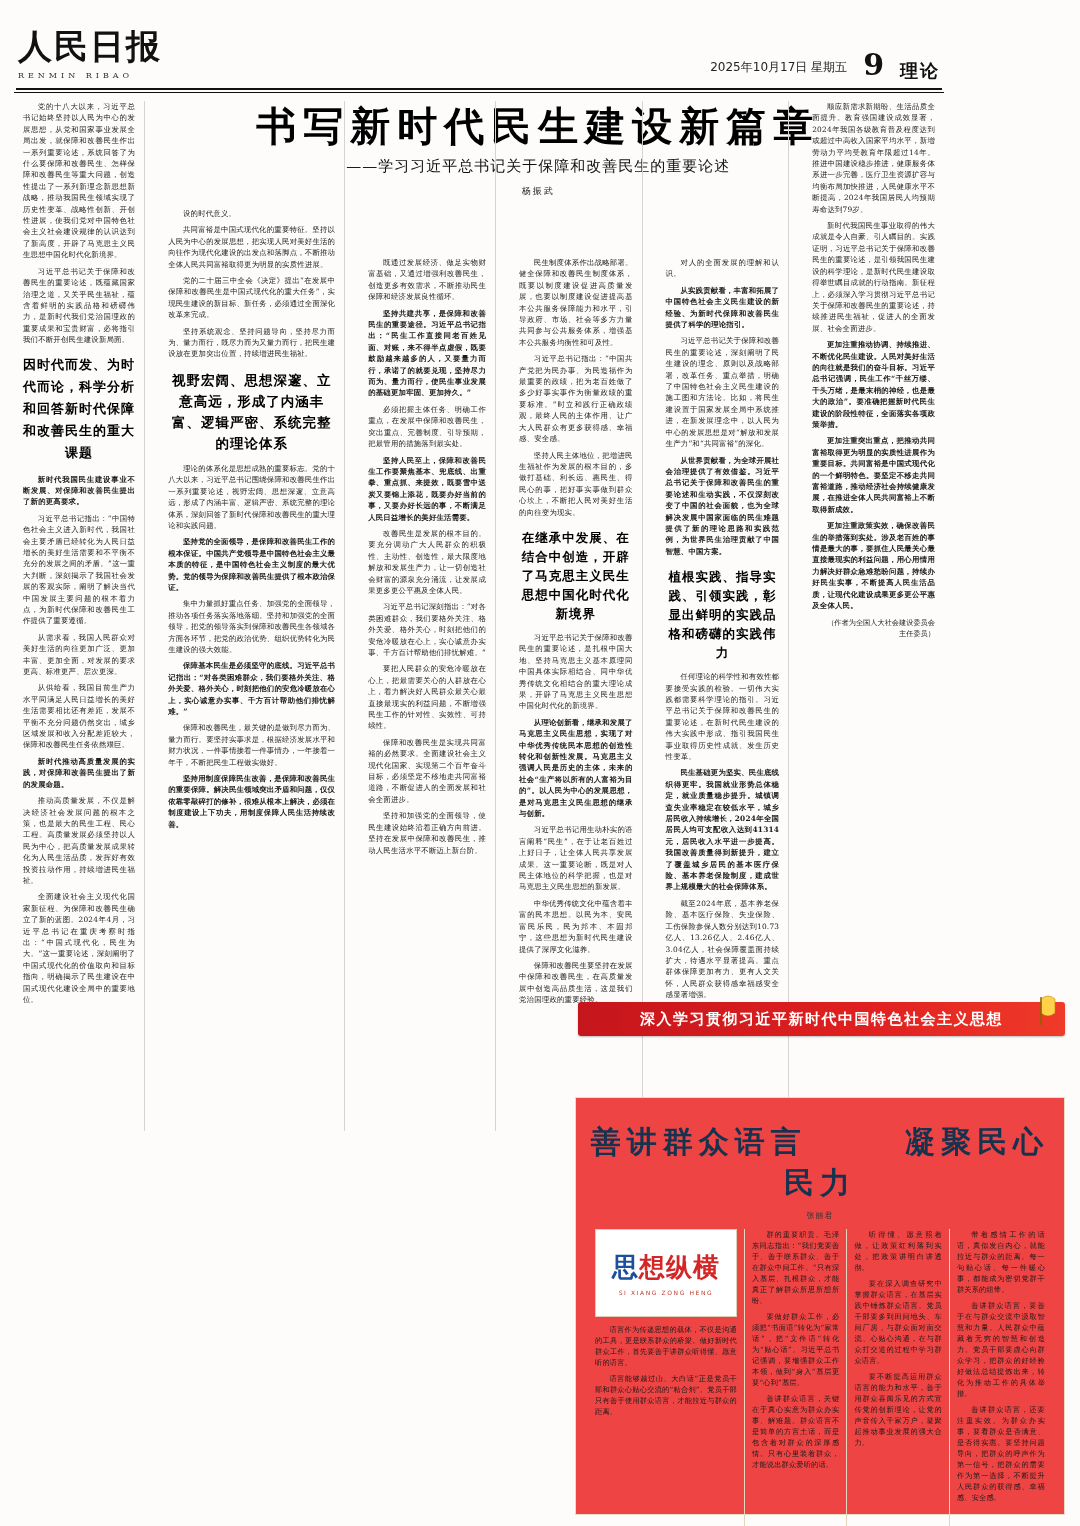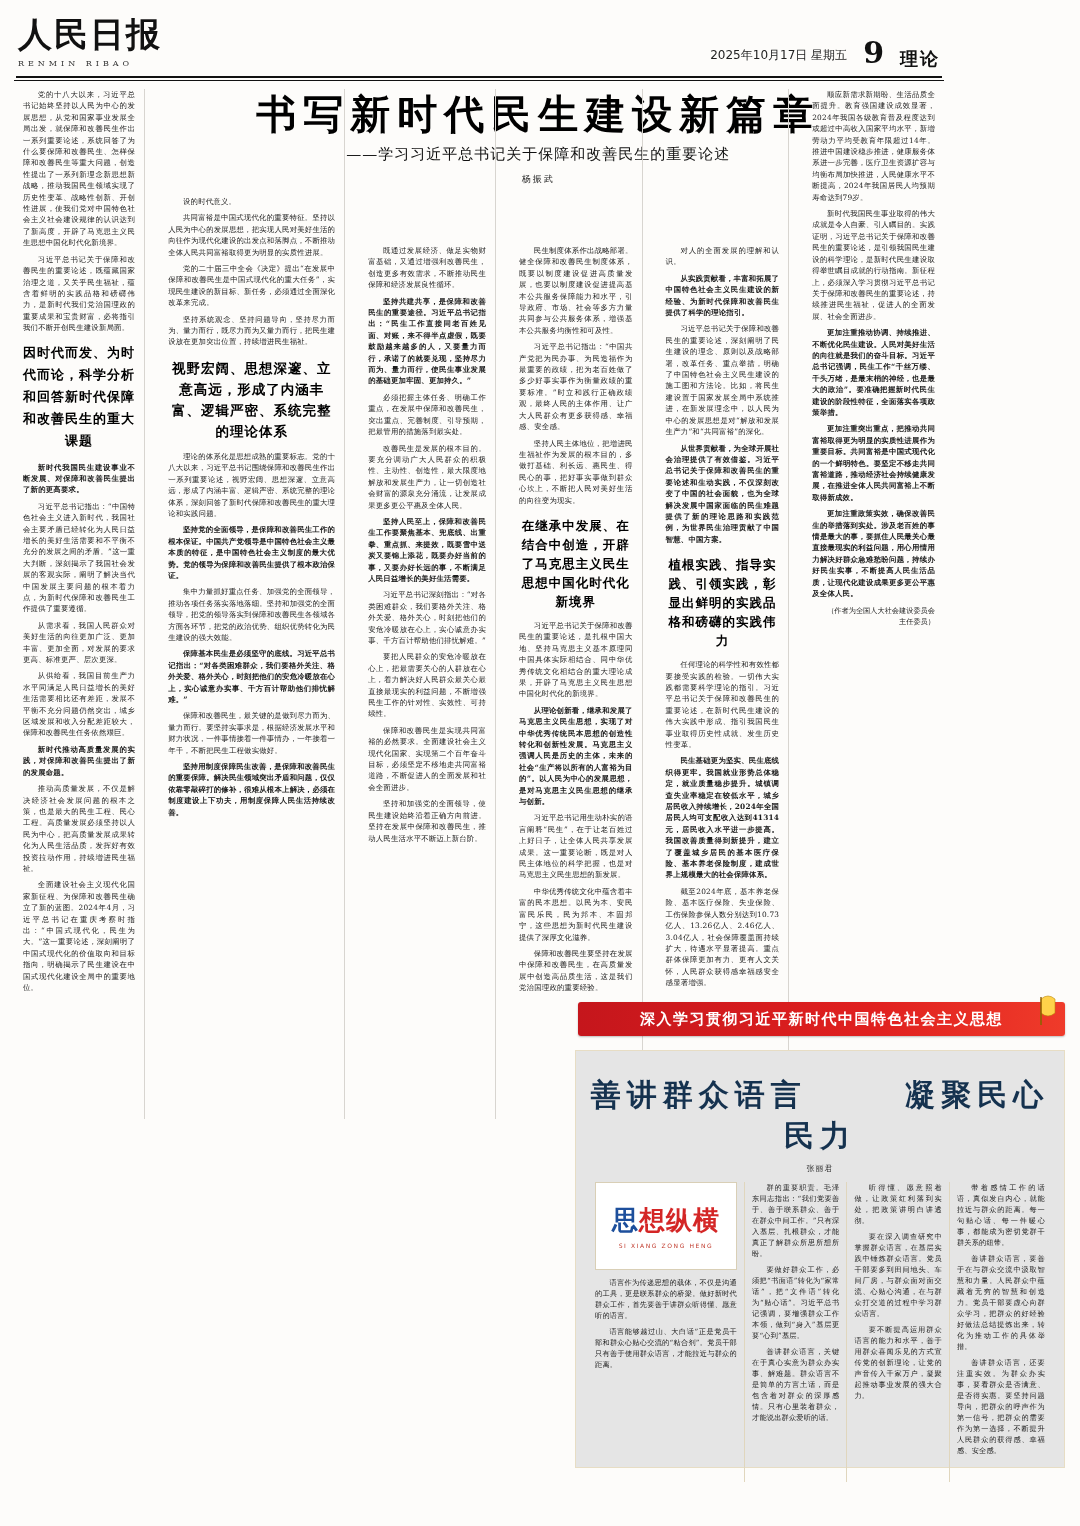--- a/index.html
+++ b/index.html
@@ -1,21 +1,21 @@
 <!DOCTYPE html>
 <html><head>
 <meta charset="utf-8">
 <style>
   html,body{margin:0;padding:0;}
   body{
     width:1080px;height:1526px;background:#fdfcfa;
     font-family:"DejaVu Sans","Liberation Sans",sans-serif;
     color:#111;overflow:hidden;
   }
-  .page{position:relative;width:958px;height:1526px;box-sizing:border-box;padding:4px 14px;}
+  .page{position:relative;width:958px;height:1526px;box-sizing:border-box;padding:16px 14px;}
 
   
   .masthead{display:flex;align-items:flex-end;justify-content:space-between;padding:8px 4px 4px 4px;}
   .logo{font-family:"DejaVu Serif","Liberation Serif",serif;font-weight:bold;font-size:34px;letter-spacing:2px;color:#111;}
   .logo .sub{display:block;font-size:8px;letter-spacing:4px;font-weight:normal;margin-top:1px;color:#333;}
   .mast-right{display:flex;align-items:flex-end;gap:16px;}
   .mast-date{font-size:12px;color:#222;padding-bottom:4px;}
   .pagenum{font-family:"DejaVu Serif","Liberation Serif",serif;font-size:30px;font-weight:bold;line-height:1;}
   .secname{font-family:"DejaVu Serif","Liberation Serif",serif;font-size:18px;font-weight:bold;line-height:1;letter-spacing:2px;}
   .rule{height:2px;background:#111;margin:4px 2px 0 2px;}
@@ -75,22 +75,22 @@
     box-shadow:0 1px 2px rgba(0,0,0,.25);
   }
   .banner span{
     color:#fff;font-family:"DejaVu Serif","Liberation Serif",serif;
     font-weight:bold;font-size:15px;letter-spacing:1.5px;
   }
   .banner .flag{position:absolute;right:6px;top:-7px;width:22px;height:30px;}
 
   
   .feature{
-    position:absolute;left:575px;top:1050px;width:490px;height:418px;
-    background:#e5e5e5;border:1px solid #e7ddc4;box-sizing:border-box;padding:10px 12px;
+    position:absolute;left:575px;top:1097px;width:490px;height:418px;
+    background:#ef4444;border:1px solid #e7ddc4;box-sizing:border-box;padding:10px 12px;
   }
   .feature-title{
     text-align:center;font-family:"DejaVu Serif","Liberation Serif",serif;
     font-weight:bold;font-size:30px;letter-spacing:6px;color:#15324f;margin:14px 0 6px 0;
   }
   .feature-byline{text-align:center;font-size:8px;color:#333;margin-bottom:8px;letter-spacing:1px;}
   .feature-cols{display:flex;gap:0;height:300px;}
   .fcol{box-sizing:border-box;padding:0 7px;border-right:1px solid #e0d6bd;}
   .fcol:last-child{border-right:none;}
   .fw{width:158px;}
@@ -158,22 +158,22 @@
       <p class="indent">集中力量抓好重点任务、加强党的全面领导，推动各项任务落实落地落细。坚持和加强党的全面领导，把党的领导落实到保障和改善民生各领域各方面各环节，把党的政治优势、组织优势转化为民生建设的强大效能。</p>
       <p class="indent lead">保障基本民生是必须坚守的底线。习近平总书记指出：“对各类困难群众，我们要格外关注、格外关爱、格外关心，时刻把他们的安危冷暖放在心上，实心诚意办实事、千方百计帮助他们排忧解难。”</p>
       <p class="indent">保障和改善民生，最关键的是做到尽力而为、量力而行。要坚持实事求是，根据经济发展水平和财力状况，一件事情接着一件事情办，一年接着一年干，不断把民生工程做实做好。</p>
       <p class="indent lead">坚持用制度保障民生改善，是保障和改善民生的重要保障。解决民生领域突出矛盾和问题，仅仅依靠零敲碎打的修补，很难从根本上解决，必须在制度建设上下功夫，用制度保障人民生活持续改善。</p>
     </div>
 
     <div class="col c3" style="padding-top:156px;">
       <p class="indent">既通过发展经济、做足实物财富基础，又通过增强利改善民生，创造更多有效需求，不断推动民生保障和经济发展良性循环。</p>
       <p class="indent lead">坚持共建共享，是保障和改善民生的重要途径。习近平总书记指出：“民生工作直接同老百姓见面、对账，来不得半点虚假，既要鼓励越来越多的人，又要量力而行，承诺了的就要兑现，坚持尽力而为、量力而行，使民生事业发展的基础更加牢固、更加持久。”</p>
       <p class="indent">必须把握主体任务、明确工作重点，在发展中保障和改善民生，突出重点、完善制度、引导预期，把最管用的措施落到最实处。</p>
+      <p class="indent lead">坚持人民至上，保障和改善民生工作要聚焦基本、兜底线、出重拳、重点抓、来提效，既要雪中送炭又要锦上添花，既要办好当前的事，又要办好长远的事，不断满足人民日益增长的美好生活需要。</p>
       <p class="indent">改善民生是发展的根本目的。要充分调动广大人民群众的积极性、主动性、创造性，最大限度地解放和发展生产力，让一切创造社会财富的源泉充分涌流，让发展成果更多更公平惠及全体人民。</p>
-      <p class="indent lead">坚持人民至上，保障和改善民生工作要聚焦基本、兜底线、出重拳、重点抓、来提效，既要雪中送炭又要锦上添花，既要办好当前的事，又要办好长远的事，不断满足人民日益增长的美好生活需要。</p>
       <p class="indent">习近平总书记深刻指出：“对各类困难群众，我们要格外关注、格外关爱、格外关心，时刻把他们的安危冷暖放在心上，实心诚意办实事、千方百计帮助他们排忧解难。”</p>
       <p class="indent">要把人民群众的安危冷暖放在心上，把最需要关心的人群放在心上，着力解决好人民群众最关心最直接最现实的利益问题，不断增强民生工作的针对性、实效性、可持续性。</p>
       <p class="indent">保障和改善民生是实现共同富裕的必然要求。全面建设社会主义现代化国家、实现第二个百年奋斗目标，必须坚定不移地走共同富裕道路，不断促进人的全面发展和社会全面进步。</p>
       <p class="indent">坚持和加强党的全面领导，使民生建设始终沿着正确方向前进。坚持在发展中保障和改善民生，推动人民生活水平不断迈上新台阶。</p>
     </div>
 
     <div class="col c4" style="padding-top:156px;">
       <p class="indent">民生制度体系作出战略部署。健全保障和改善民生制度体系，既要以制度建设促进高质量发展，也要以制度建设促进提高基本公共服务保障能力和水平，引导政府、市场、社会等多方力量共同参与公共服务体系，增强基本公共服务均衡性和可及性。</p>
       <p class="indent">习近平总书记指出：“中国共产党把为民办事、为民造福作为最重要的政绩，把为老百姓做了多少好事实事作为衡量政绩的重要标准。”时立和践行正确政绩观，最终人民的主体作用、让广大人民群众有更多获得感、幸福感、安全感。</p>
       <p class="indent">坚持人民主体地位，把增进民生福祉作为发展的根本目的，多做打基础、利长远、惠民生、得民心的事，把好事实事做到群众心坎上，不断把人民对美好生活的向往变为现实。</p>

